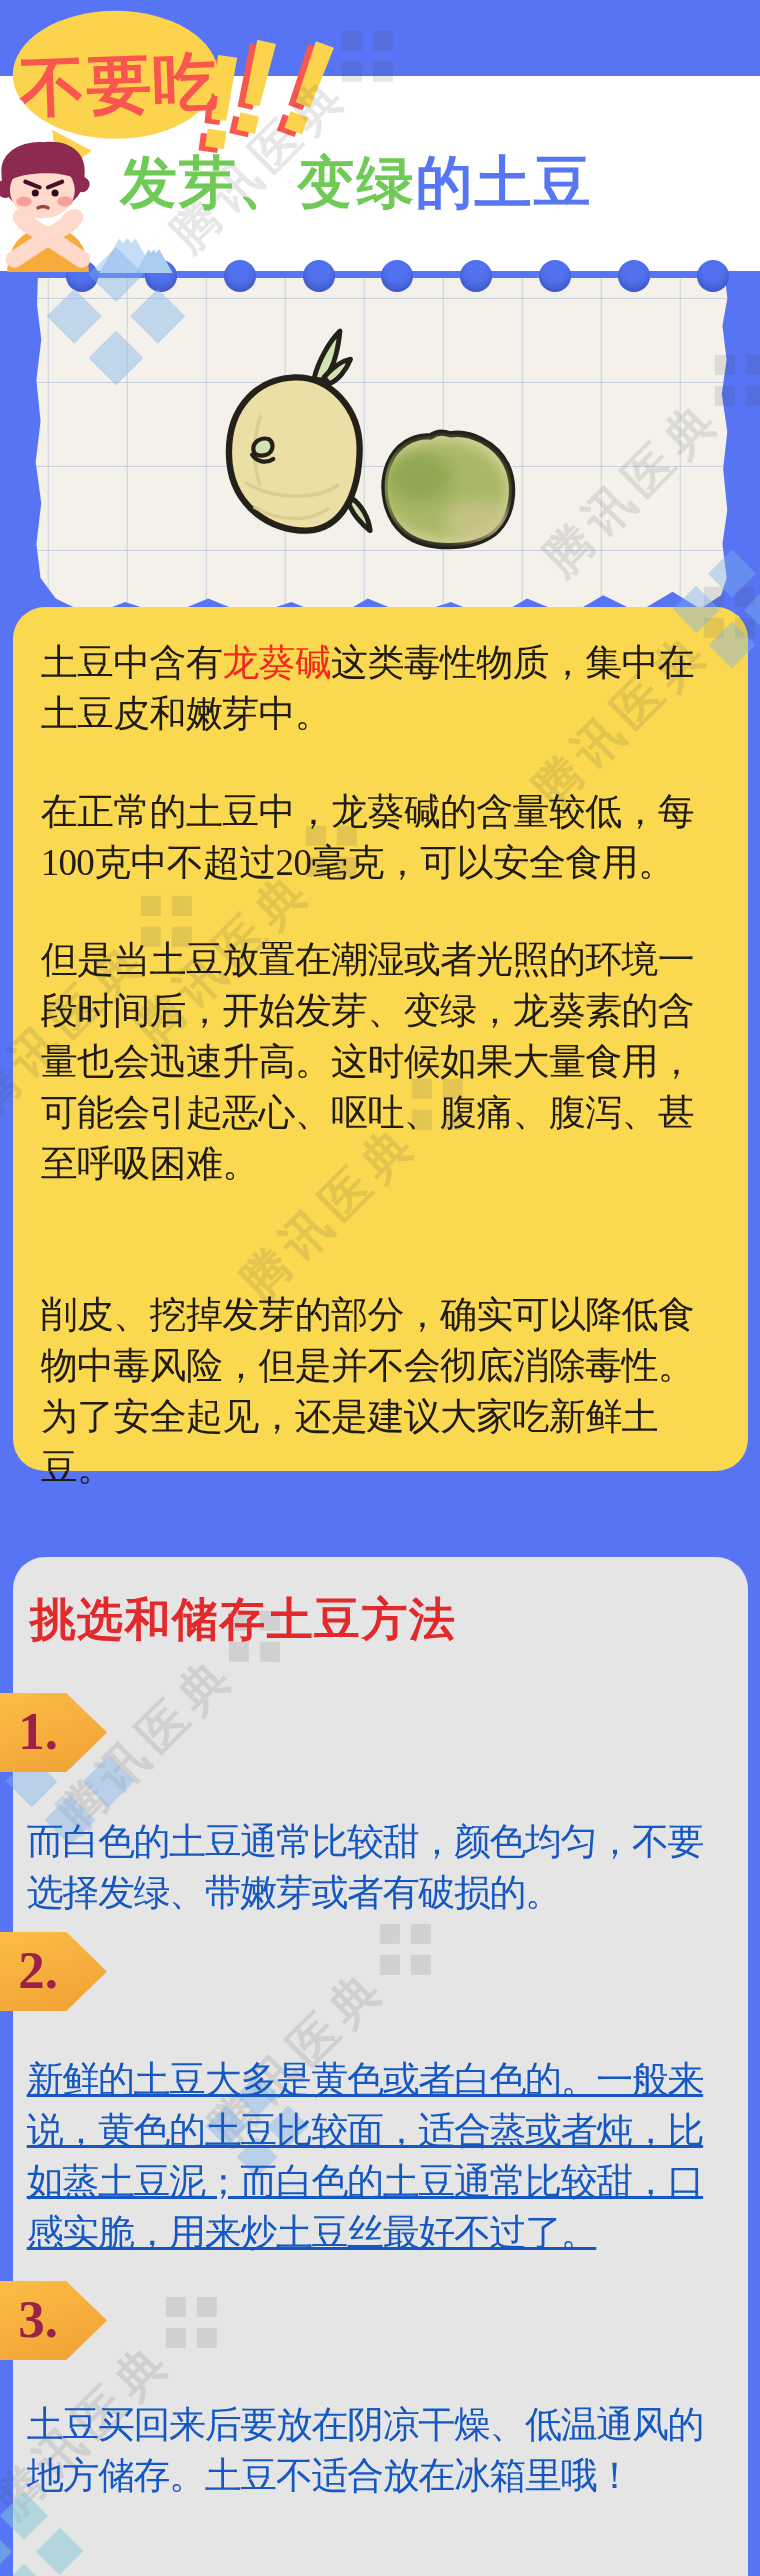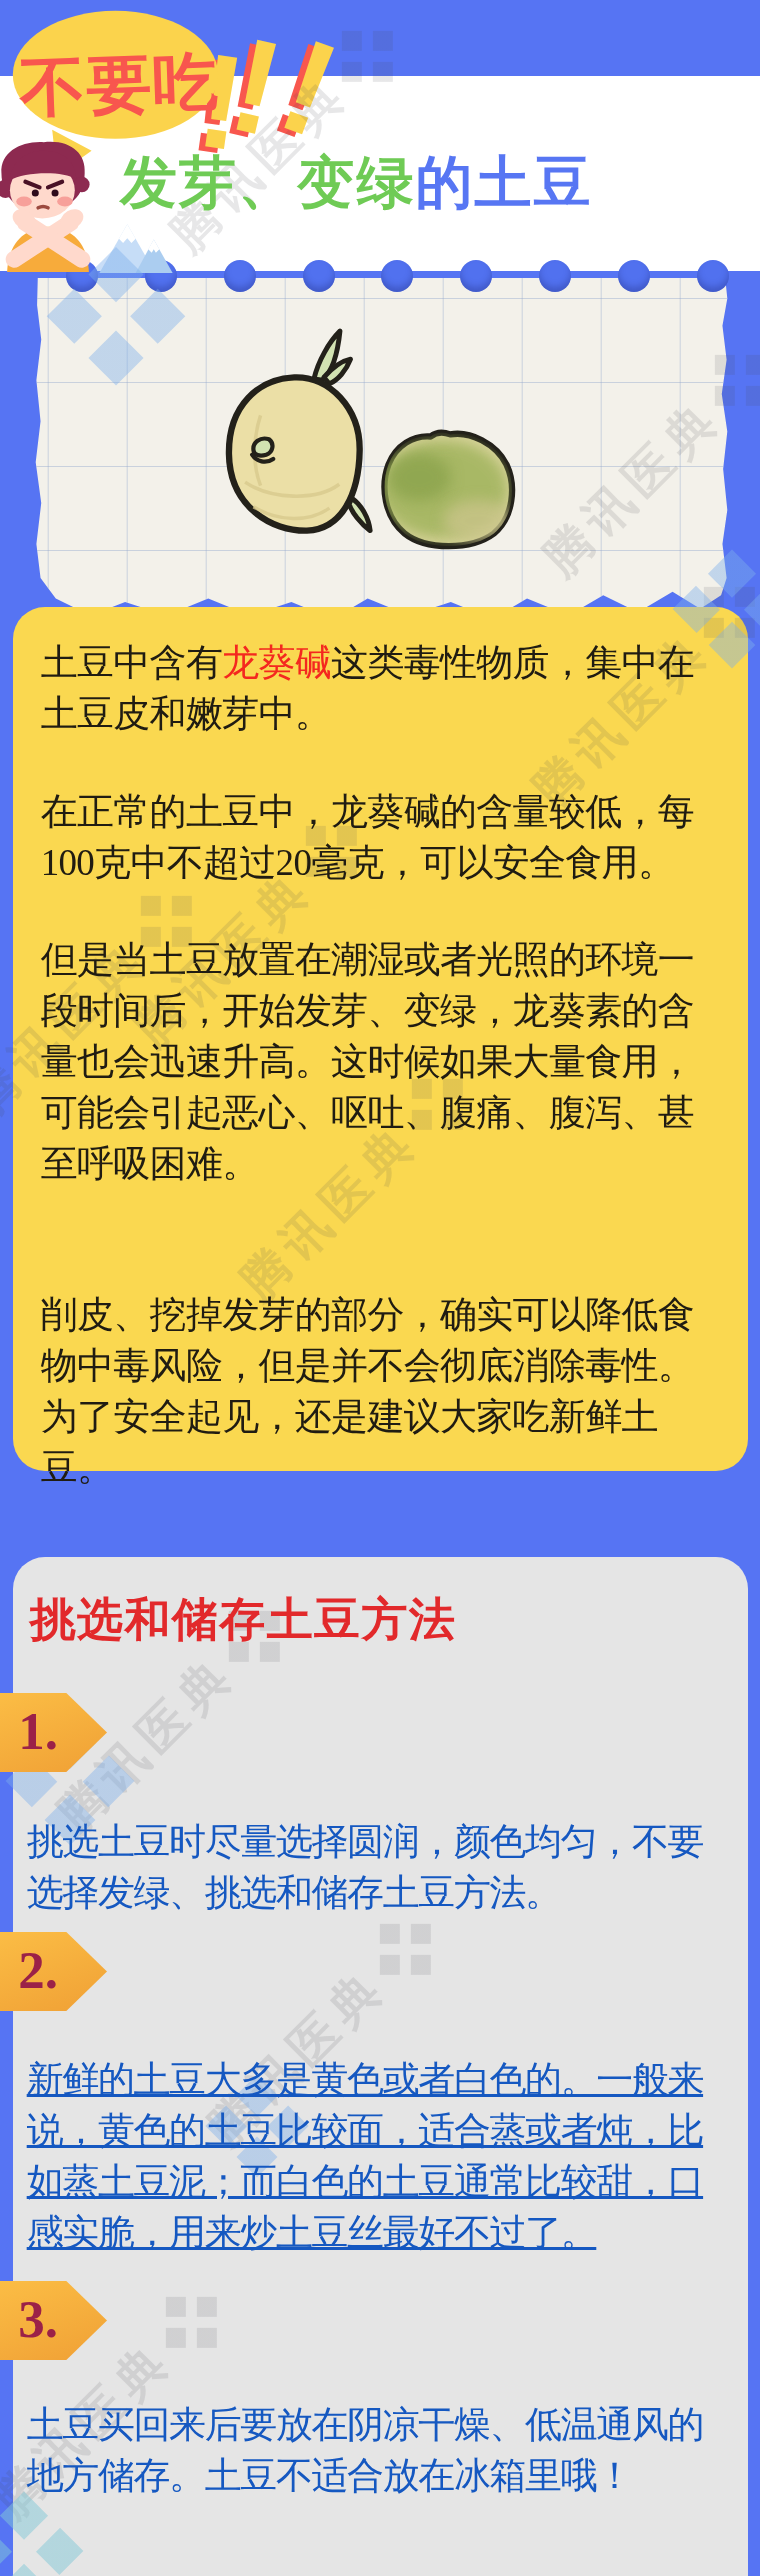--- a/index.html
+++ b/index.html
@@ -214,21 +214,21 @@
     <p class="para p2">在正常的土豆中，龙葵碱的含量较低，每100克中不超过20毫克，可以安全食用。</p>
     <p class="para p4">削皮、挖掉发芽的部分，确实可以降低食物中毒风险，但是并不会彻底消除毒性。为了安全起见，还是建议大家吃新鲜土豆。</p>
     <p class="para p3">但是当土豆放置在潮湿或者光照的环境一段时间后，开始发芽、变绿，龙葵素的含量也会迅速升高。这时候如果大量食用，可能会引起恶心、呕吐、腹痛、腹泻、甚至呼吸困难。</p>
   </div>
 
   <div class="card card-cream">
     <h2 class="tips-title">挑选和储存土豆方法</h2>
     <div class="badge b1">
         <span>1.</span>
       </div>
-    <p class="item i1">挑选土豆时尽量选择圆润，颜色均匀，不要选择发绿、挑选和储存土豆方法。</p>
+    <p class="item i1">而白色的土豆通常比较甜，颜色均匀，不要选择发绿、带嫩芽或者有破损的。</p>
     <div class="badge b2">
         <span>2.</span>
       </div>
     <p class="item i2">新鲜的土豆大多是黄色或者白色的。一般来说，黄色的土豆比较面，适合蒸或者炖，比如蒸土豆泥；而白色的土豆通常比较甜，口感实脆，用来炒土豆丝最好不过了。</p>
     <div class="badge b3">
         <span>3.</span>
       </div>
     <p class="item i3">土豆买回来后要放在阴凉干燥、低温通风的地方储存。土豆不适合放在冰箱里哦！</p>
   </div>
 

